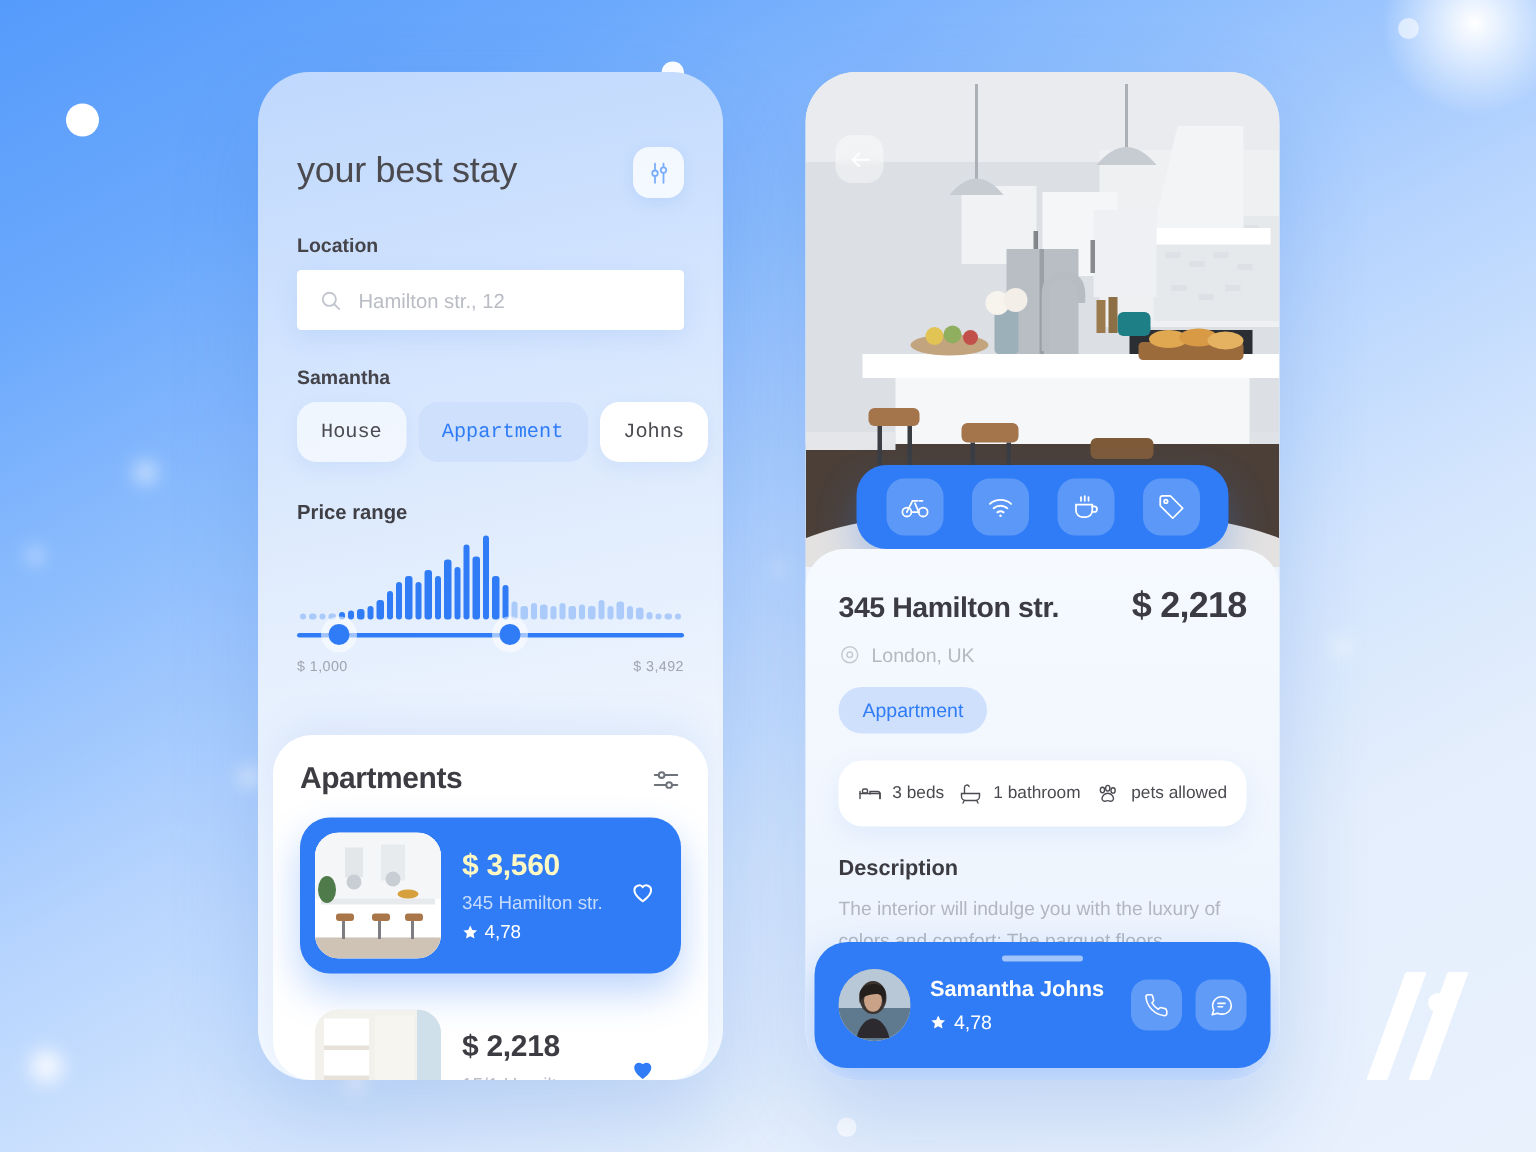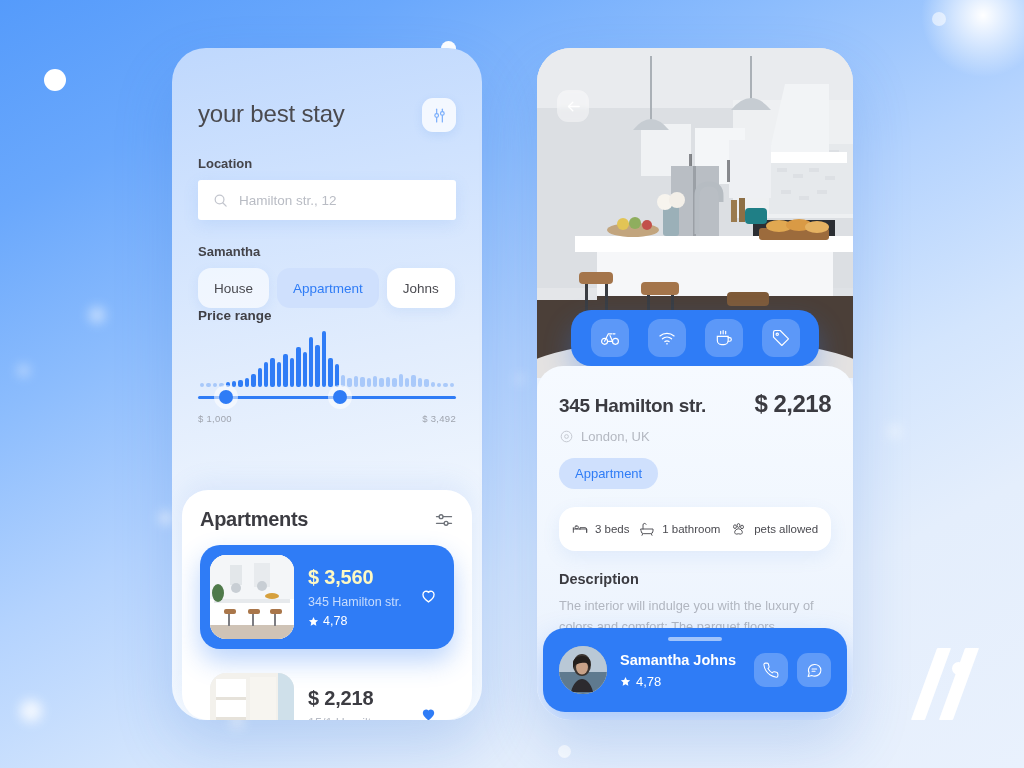--- a/index.html
+++ b/index.html
@@ -75,25 +75,26 @@
     box-shadow: 0 5px 16px rgba(80,140,230,.13);
   }
   .search-box .ph { font-size: 13.5px; color: #b9bcc4; }
 
   .chips { display: flex; gap: 8px; margin-top: 0; }
   .chip {
     height: 40px; border-radius: 13px; display: flex; align-items: center; justify-content: center;
     font-size: 13.5px; padding: 1px 16px; color: #4a4a50;
     background: rgba(255,255,255,.62);
     box-shadow: 0 4px 12px rgba(80,140,230,.10);
+    font-family: Liberation Mono, monospace;
   }
   .chip.sel { background: #cfe0fd; color: #2f7cf6; font-weight: 500; box-shadow: none; }
   .chip.plain { background: #ffffff; }
 
-  .price-label { font-size: 13.5px; font-weight: 700; color: #3f3f45; margin-bottom: 6px; }
+  .price-label { font-size: 13.5px; font-weight: 700; color: #3f3f45; margin-top: 26px; margin-bottom: 6px; }
 
   .hist { height: 58px; display: flex; align-items: flex-end; gap: 2px; padding: 0 2px; }
   .hist span { flex: 1 1 0; border-radius: 2px; background: #2f7cf6; display: block; }
 
   .track-wrap { position: relative; height: 16px; margin-top: 3px; }
   .track { position: absolute; left: 0; right: 0; top: 6px; height: 3px; border-radius: 2px; background: #2f7cf6; }
   .knob {
     position: absolute; top: 0; width: 14px; height: 14px; border-radius: 50%;
     background: #2f7cf6; box-shadow: 0 0 0 5px rgba(255,255,255,.55);
   }

